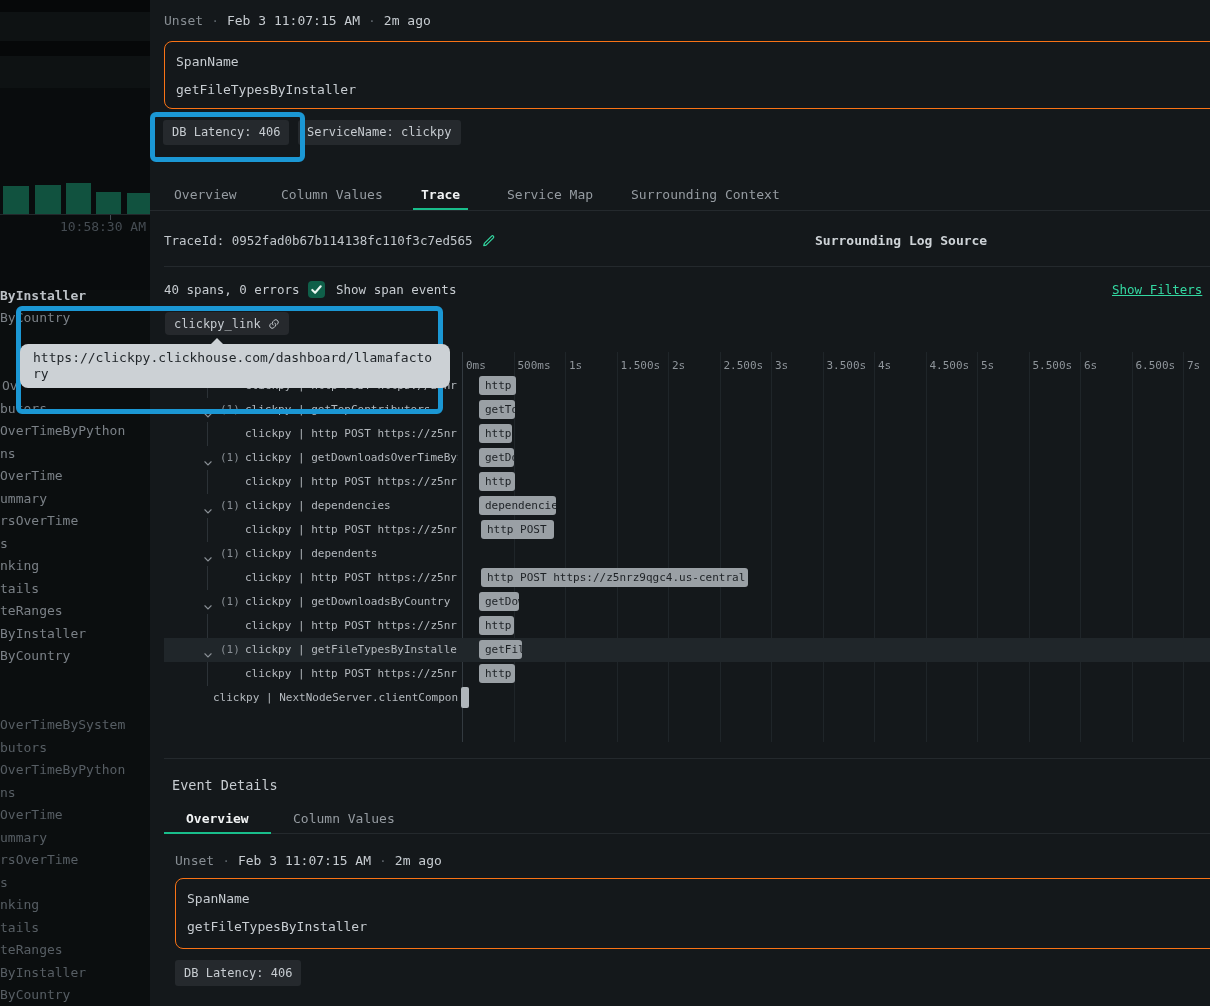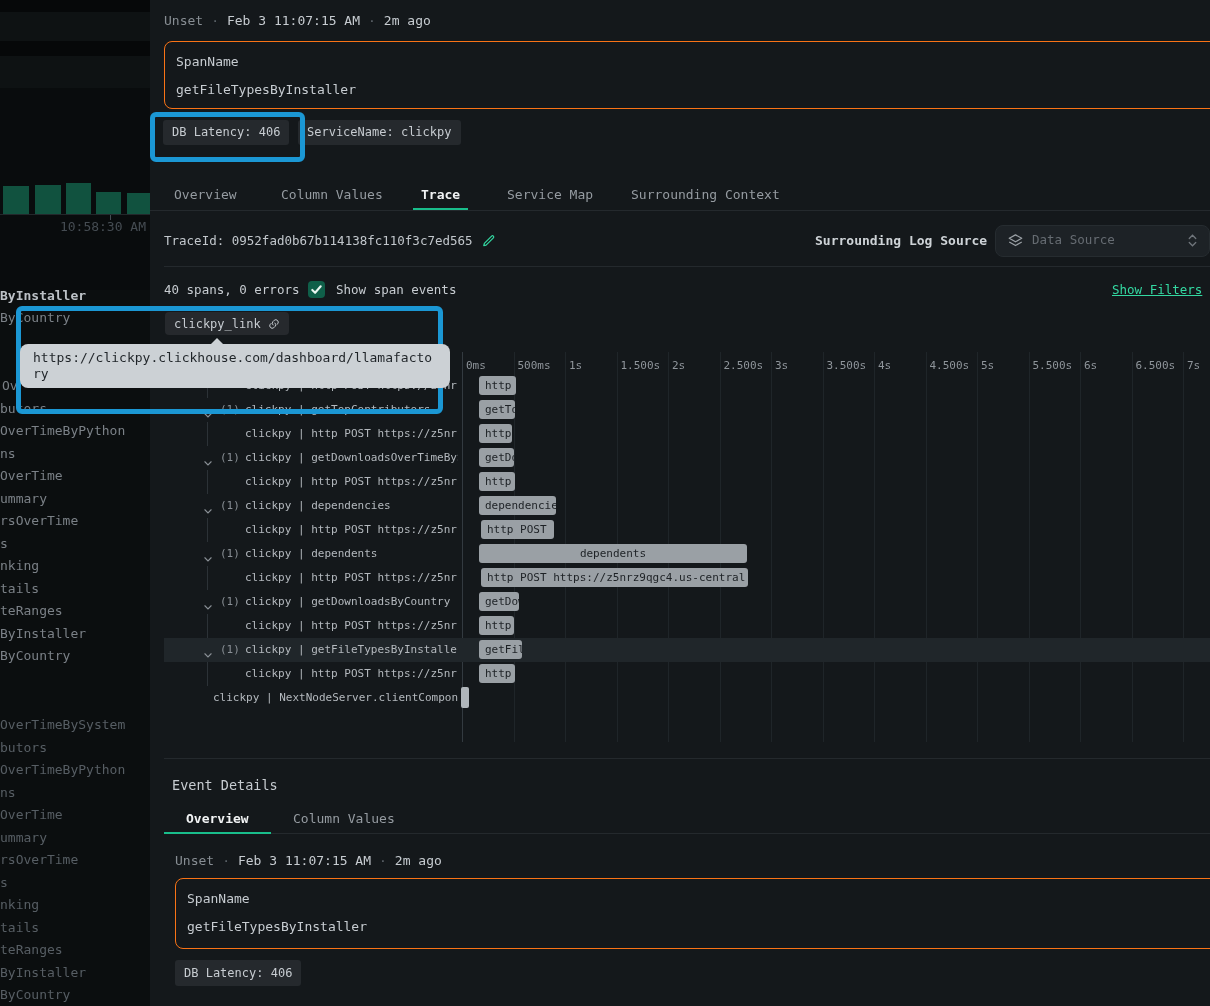--- a/index.html
+++ b/index.html
@@ -159,31 +159,20 @@
       <div class="tab" style="left: 623px;">Surrounding Context</div>
     </div>
 
   <div class="trace-id"><span>TraceId:</span> <span>0952fad0b67b114138fc110f3c7ed565</span></div>
   <div class="pencil">
     <svg width="14" height="14" viewBox="0 0 24 24" fill="none" stroke="#33d9a2" stroke-width="2" stroke-linecap="round" stroke-linejoin="round">
         <path d="M16.5 3.5a2.1 2.1 0 0 1 3 3L7 19l-4 1 1-4Z"></path>
       </svg>
   </div>
   <div class="corr-label">Surrounding Log Source</div>
-  <div class="dsel">
-    <svg class="dsel-icon" viewBox="0 0 24 24" fill="none" stroke="#9aa0a5" stroke-width="2" stroke-linejoin="round">
-        <path d="M12 3 2 8.5l10 5.5 10-5.5L12 3Z"></path>
-        <path d="m2 14.5 10 5.5 10-5.5"></path>
-      </svg>
-    <span class="dsel-ph">Data Source</span>
-    <svg class="dsel-chev" viewBox="0 0 16 16" fill="none" stroke="#70767c" stroke-width="1.6" stroke-linecap="round">
-        <path d="m4 5.5 4-4 4 4"></path>
-        <path d="m4 10.5 4 4 4-4"></path>
-      </svg>
-  </div>
   <div class="divider" style="left:164px;top:266px;width:1046px;"></div>
 
   <div class="spans-summary">40 spans, 0 errors</div>
   <div class="cb">
     <svg width="15" height="15" viewBox="0 0 16 16">
         <path d="m3.5 8.5 3 3 6-7" stroke="#eaf6f1" stroke-width="2.2" fill="none" stroke-linecap="round" stroke-linejoin="round"></path>
       </svg>
   </div>
   <div class="cb-label">Show span events</div>
   <a class="show-filters">Show Filters</a>
@@ -282,21 +271,20 @@
         <div class="tr-bar" style="left: 317px; width: 73px;">http POST https://z5nrz9qgc4.us-central</div>
       </div>
       <div class="trow" style="top: 542px;">
         <div class="tr-names">
           <div class="tr-chevron"><svg width="10" height="10" viewBox="0 0 16 16" fill="none" stroke="#8a9096" stroke-width="1.8" stroke-linecap="round">
               <path d="M3 6l5 5 5-5"></path>
             </svg></div>
           <div class="tr-count">(1)</div>
           <div class="tr-label" style="left: 81px;">clickpy | dependents</div>
         </div>
-        <div class="tr-bar center" style="left: 315px; width: 268px;">dependents</div>
       </div>
       <div class="trow" style="top: 566px;">
         <div class="tr-names">
           <div class="tr-vline"></div>
           <div class="tr-label" style="left: 81px;">clickpy | http POST https://z5nrz9qgc4.us-central</div>
         </div>
         <div class="tr-bar" style="left: 317px; width: 267px;">http POST https://z5nrz9qgc4.us-central</div>
       </div>
       <div class="trow" style="top: 590px;">
         <div class="tr-names">

